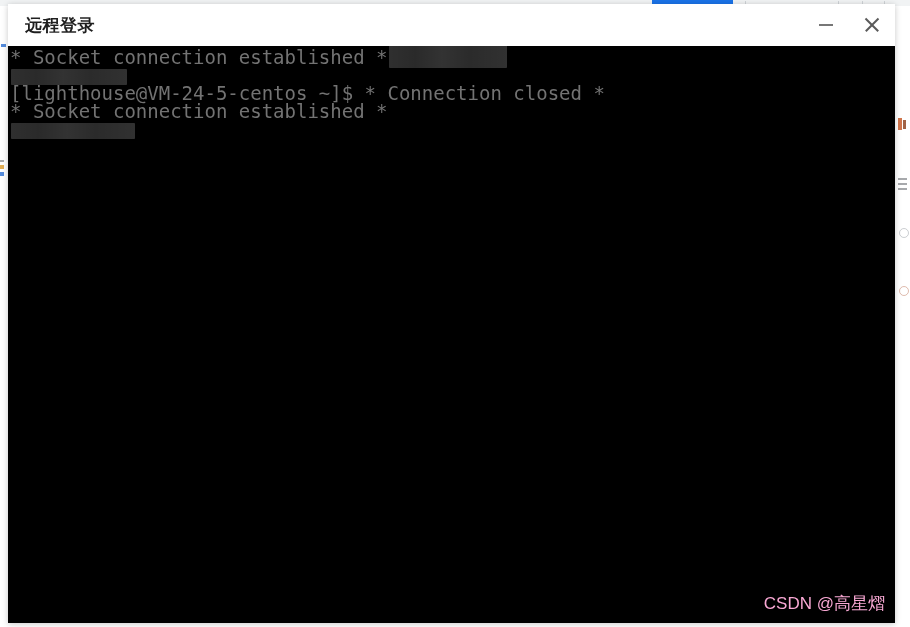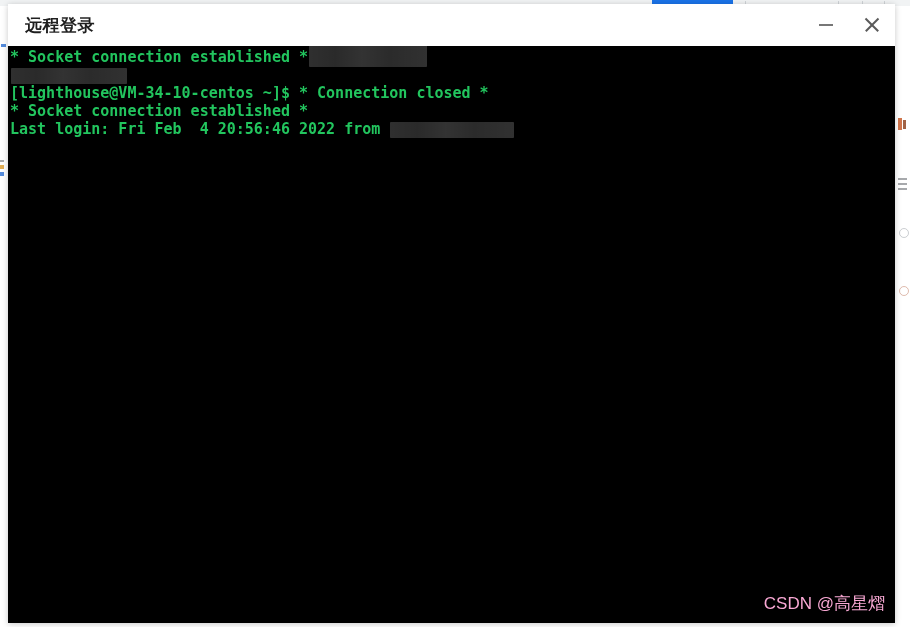--- a/index.html
+++ b/index.html
@@ -147,25 +147,24 @@
     position: absolute;
     left: 2px;
     top: 2px;
     right: 0;
   }
 
   .term-line {
     height: 18px;
     line-height: 18px;
     font-family: "DejaVu Sans Mono", "Liberation Mono", monospace;
-    font-size: 15px;
-    color: #22c55e;
+    font-size: 19px;
+    color: #737373;
     white-space: pre;
     letter-spacing: 0px;
-    font-weight: bold;
   }
 
   .seg { white-space: pre; }
 
   
   .redact {
     display: inline-block;
     vertical-align: middle;
     background: #262626;
     height: 16px;
@@ -242,21 +241,21 @@
         <div class="win-btn">
           <span class="glyph-close"></span>
         </div>
       </div>
     </div>
 
     <div class="terminal">
       <div class="term-lines" id="term-lines">
           <div class="term-line"><span class="seg">* Socket connection established *</span><span class="redact redact-tall" style="width: 118px;"></span></div>
           <div class="term-line"><span class="redact" style="width: 116px;"></span></div>
-          <div class="term-line"><span class="seg">[lighthouse@VM-34-10-centos ~]$ * Connection closed *</span></div>
+          <div class="term-line"><span class="seg">[lighthouse@VM-24-5-centos ~]$ * Connection closed *</span></div>
           <div class="term-line"><span class="seg">* Socket connection established *</span></div>
-          <div class="term-line"><span class="seg">Last login: Fri Feb  4 20:56:46 2022 from </span><span class="redact" style="width: 124px;"></span></div>
+          <div class="term-line"><span class="redact" style="width: 124px;"></span></div>
         </div>
       <div class="watermark">CSDN @高星熠</div>
     </div>
 
   </div>
 </div>
 
 </body></html>

